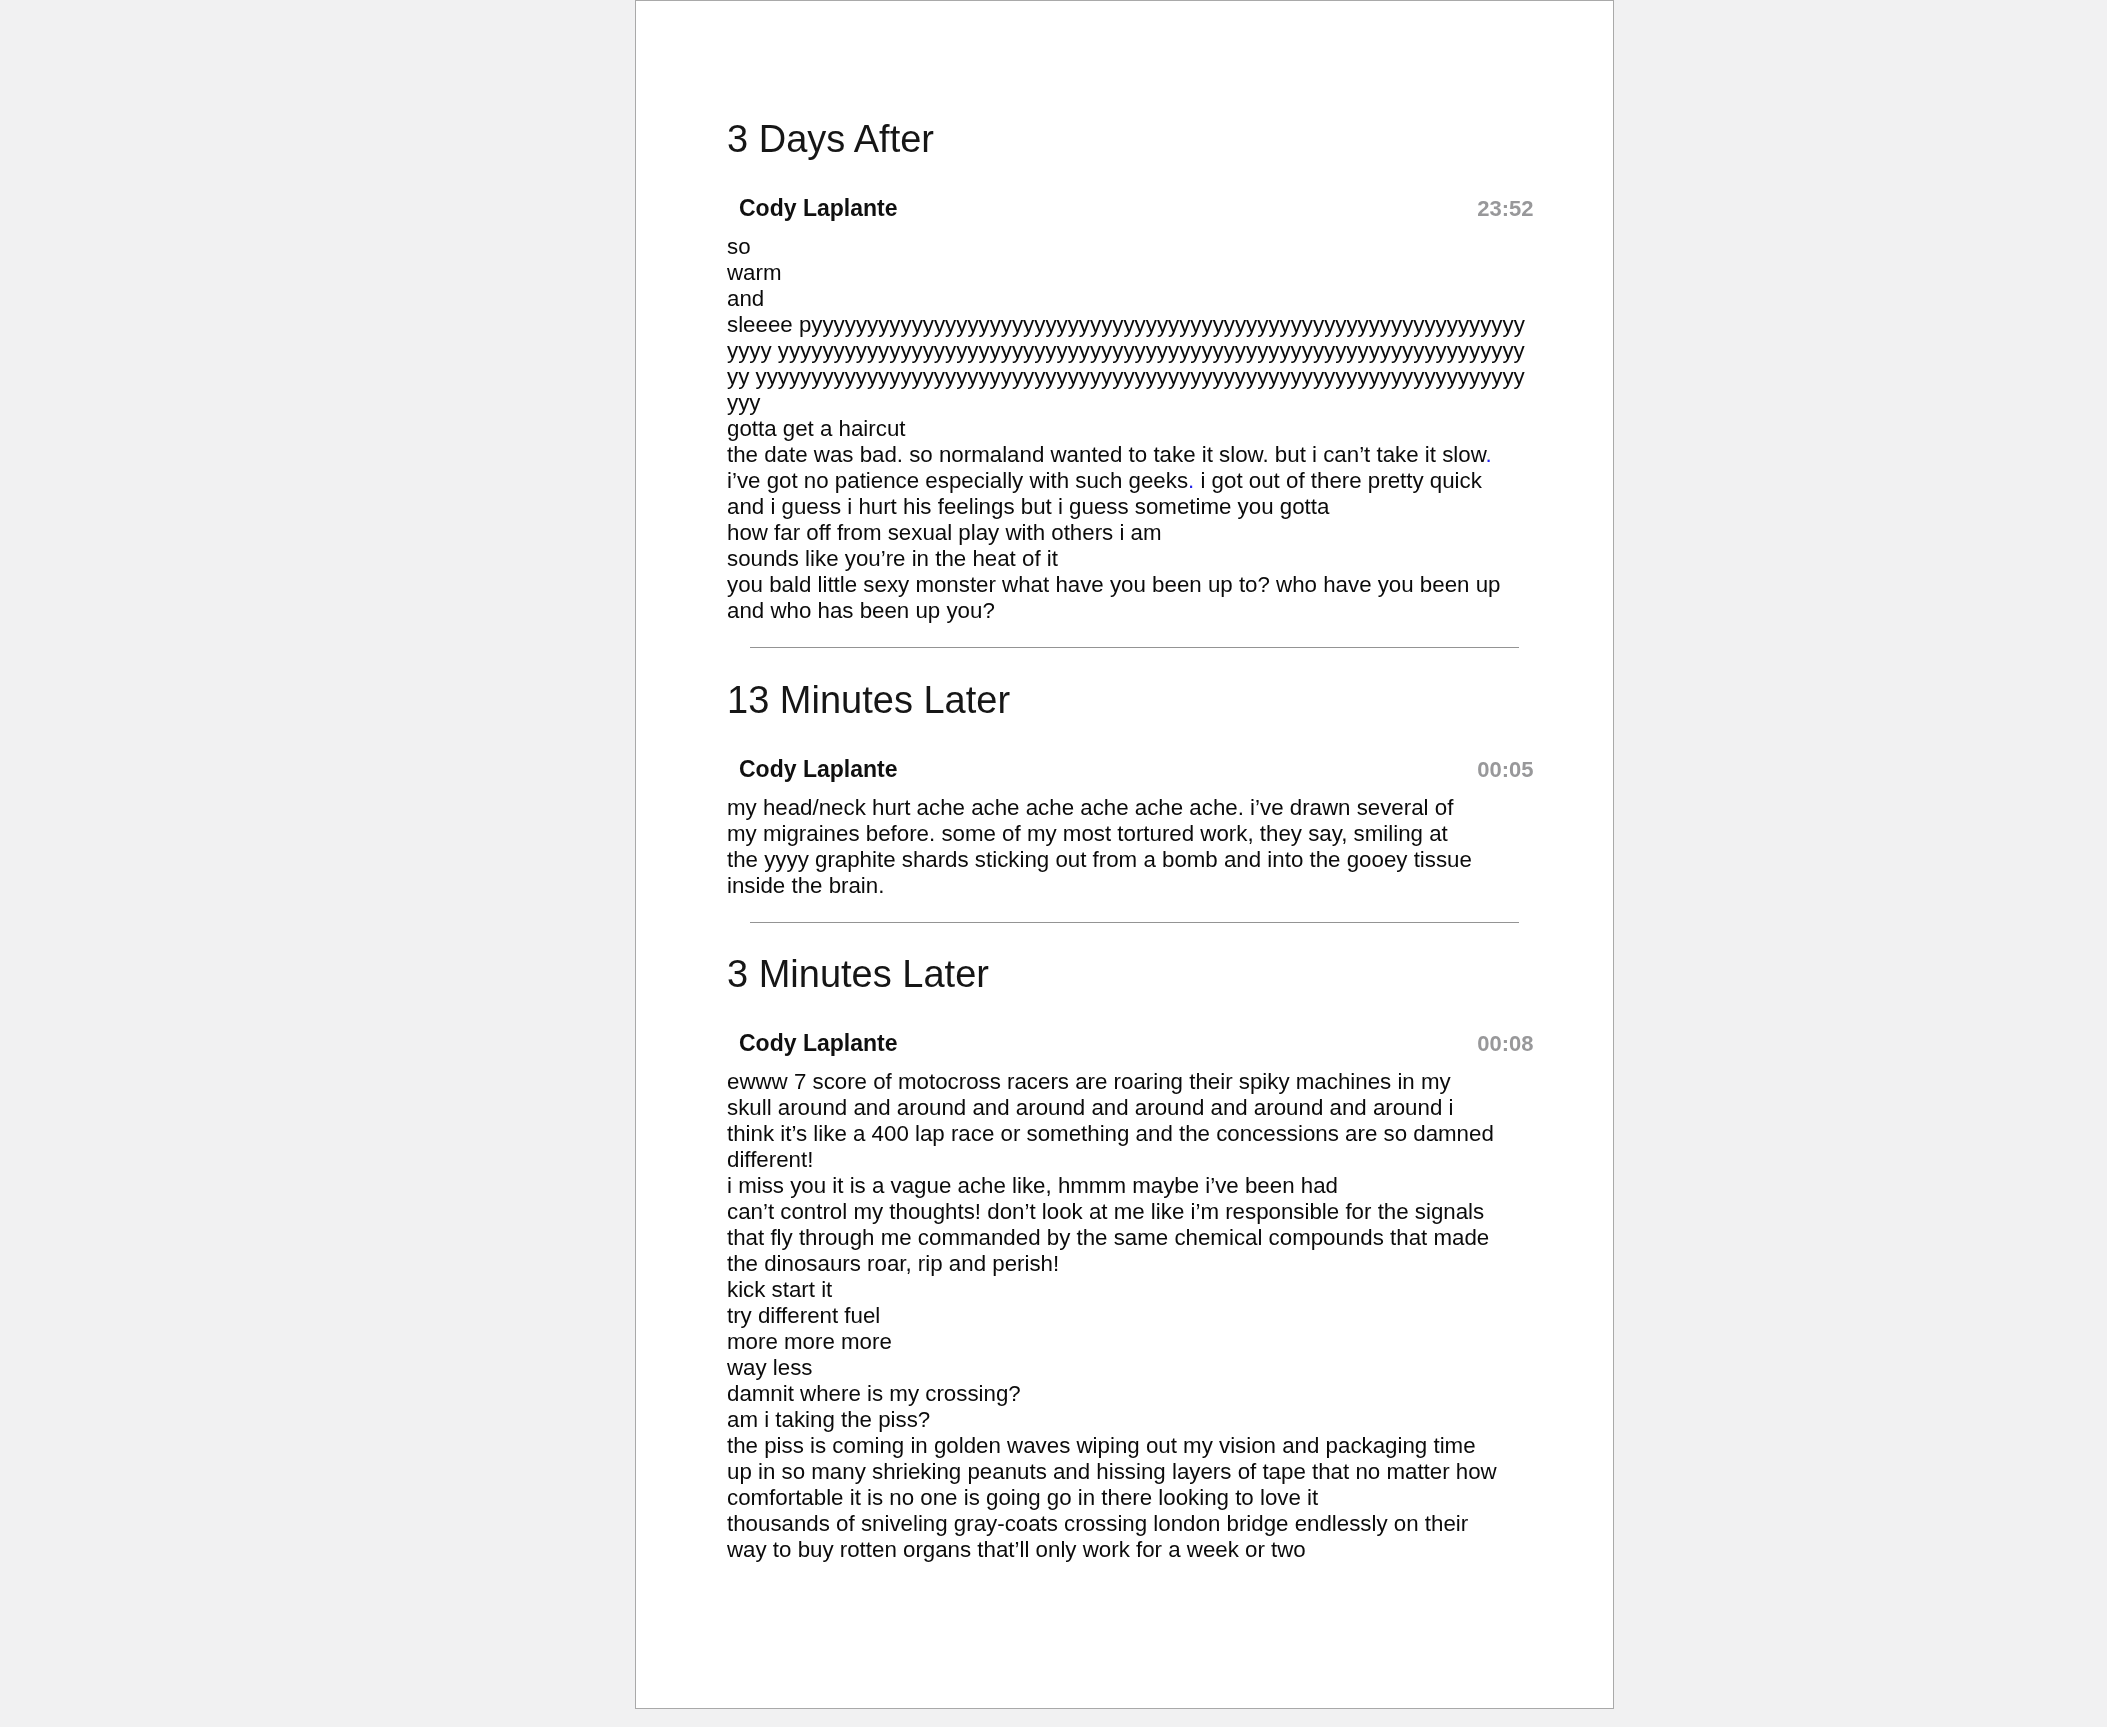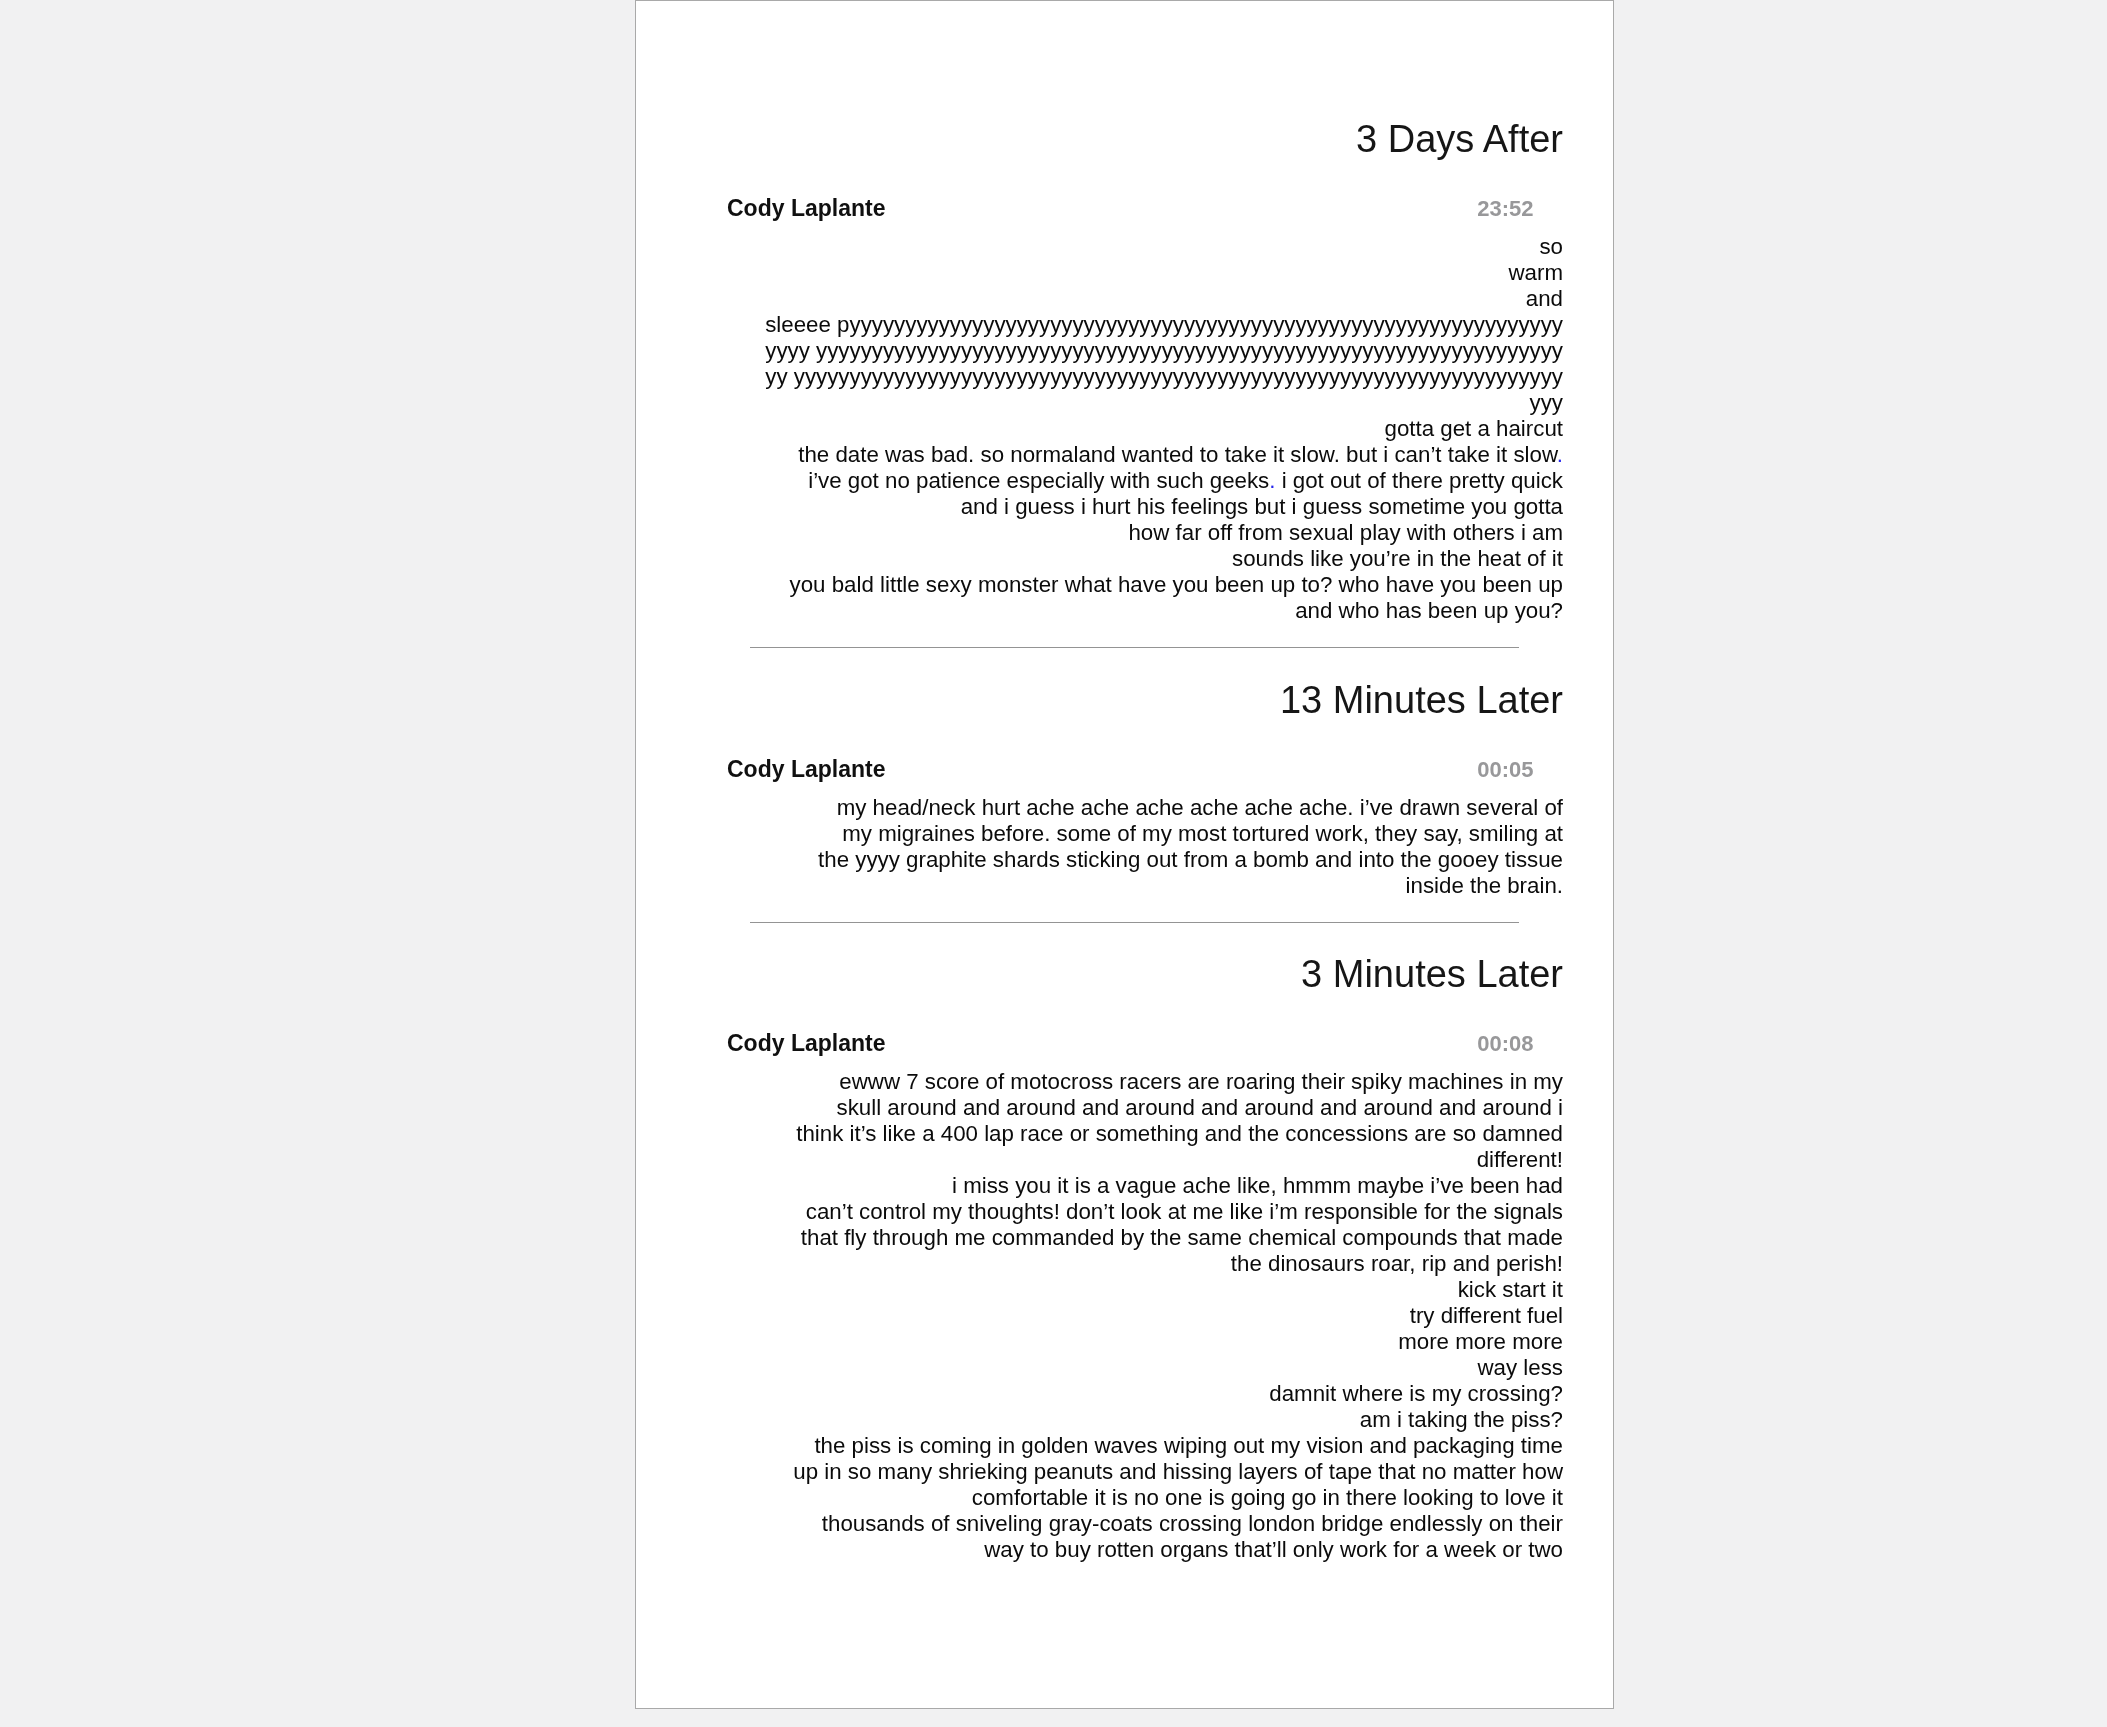--- a/index.html
+++ b/index.html
@@ -18,31 +18,30 @@
     background:var(--bg);
     font-family:"Liberation Sans", sans-serif;
   }
   .card{
     position:absolute;left:635px;top:0;
     width:979px;height:1709px;box-sizing:border-box;
     background:var(--card-bg);
     border:1.3px solid var(--card-border);
     padding:0 50px 0 91px;
     overflow:hidden;
-    text-align:right;
   }
   .heading{
     margin:29.5px 0 0 0;
     font-size:38px;line-height:44px;font-weight:400;
     color:var(--heading);
   }
   .heading.first{margin-top:116px;}
   .meta{
     display:flex;justify-content:space-between;align-items:baseline;
-    margin-top:34px;padding-right:29.5px;
+    margin-top:34px;padding-right:29.5px;margin-left:12px;
   }
   .author{font-size:23px;font-weight:700;color:#101010;}
   .time{font-size:22px;font-weight:700;color:var(--time);}
   .message{
     margin-top:12px;
     font-size:22.3px;line-height:26px;color:var(--text);
   }
   .message .line{min-height:26px;white-space:nowrap;}
   .dot-link{color:var(--blue);cursor:pointer;}
   .divider{

